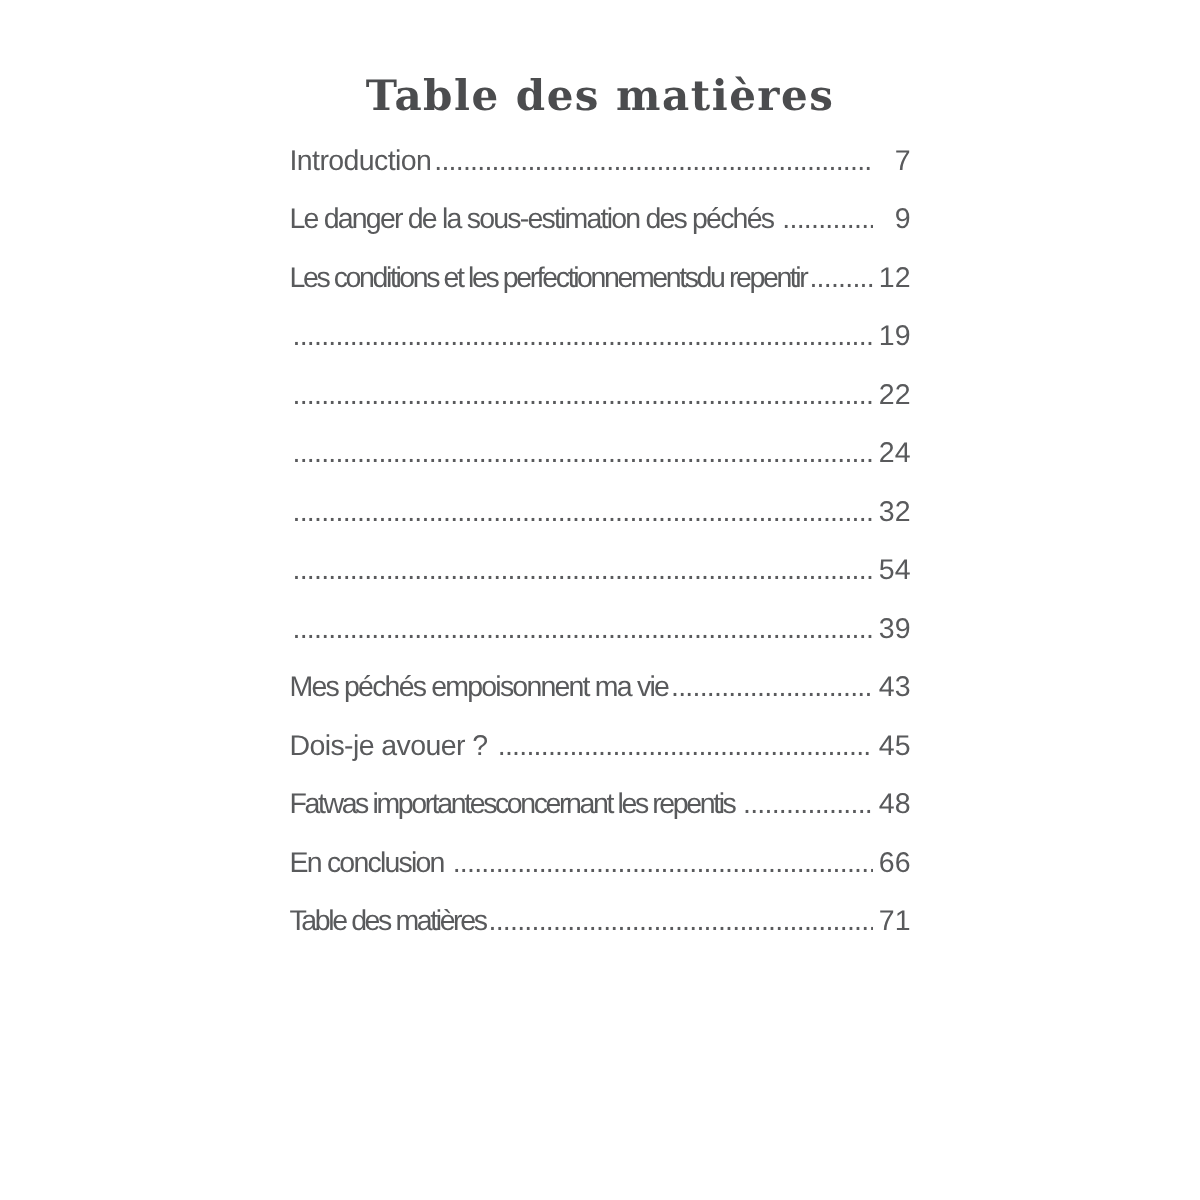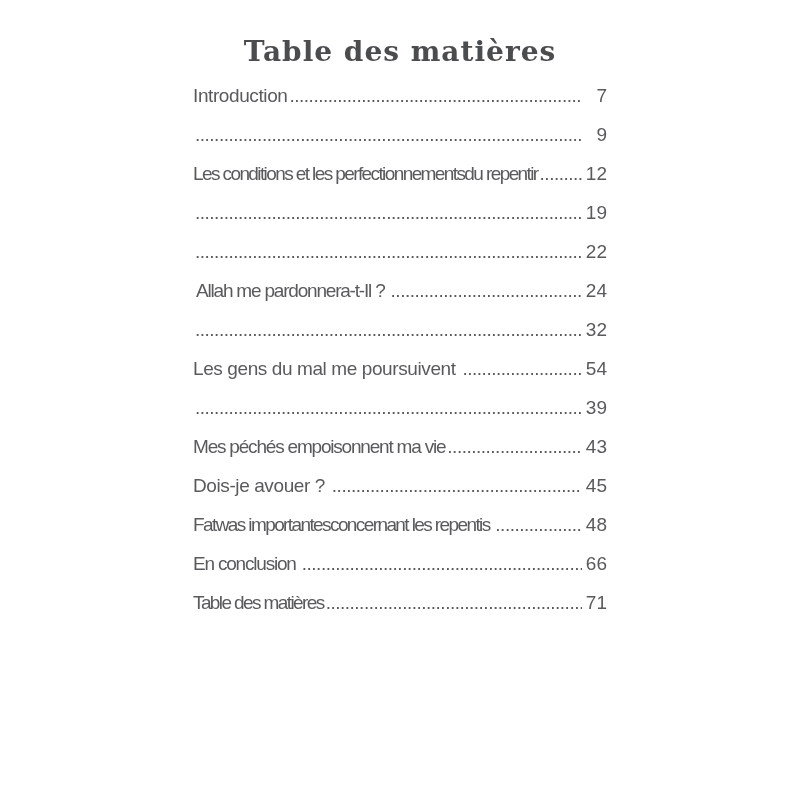--- a/index.html
+++ b/index.html
@@ -12,21 +12,21 @@
     width: 800px;
     height: 800px;
     margin: 0 auto;
     background: var(--background, #ffffff);
     overflow: hidden;
     font-family: "Liberation Sans", "DejaVu Sans", sans-serif;
   }
   .toc {
     width: 414px;
     margin: 0 auto;
-    padding-top: 34px;
+    padding-top: 46px;
   }
   .title {
     margin: 0 0 14px 0;
     text-align: center;
     font-family: "DejaVu Serif", "Liberation Serif", serif;
     font-weight: bold;
     font-size: 28px;
     line-height: 36px;
     letter-spacing: 1px;
     color: var(--title-text, #4b4c4e);
@@ -78,20 +78,21 @@
   <div class="toc">
     <h1 class="title">Table des matières</h1>
     <div class="toc-list">
   <div class="toc-row">
     <span class="label">Introduction</span>
     <span class="dots">................................................................................................................................................................</span>
     <span class="pagenum">7</span>
   </div>
 
   <div class="toc-row">
+    <span class="label">Le danger de la sous-estimation des péchés </span>
     <span class="dots">................................................................................................................................................................</span>
     <span class="pagenum">9</span>
   </div>
 
   <div class="toc-row">
     <span class="label">Les conditions et les perfectionnementsdu repentir</span>
     <span class="dots">................................................................................................................................................................</span>
     <span class="pagenum">12</span>
   </div>
 
@@ -99,32 +100,30 @@
     <span class="dots">................................................................................................................................................................</span>
     <span class="pagenum">19</span>
   </div>
 
   <div class="toc-row">
     <span class="dots">................................................................................................................................................................</span>
     <span class="pagenum">22</span>
   </div>
 
   <div class="toc-row">
-    <span class="label"> Allah me pardonnera-t-Il ? </span>
     <span class="dots">................................................................................................................................................................</span>
     <span class="pagenum">24</span>
   </div>
 
   <div class="toc-row">
     <span class="dots">................................................................................................................................................................</span>
     <span class="pagenum">32</span>
   </div>
 
   <div class="toc-row">
-    <span class="label">Les gens du mal me poursuivent </span>
     <span class="dots">................................................................................................................................................................</span>
     <span class="pagenum">54</span>
   </div>
 
   <div class="toc-row">
     <span class="dots">................................................................................................................................................................</span>
     <span class="pagenum">39</span>
   </div>
 
   <div class="toc-row">

